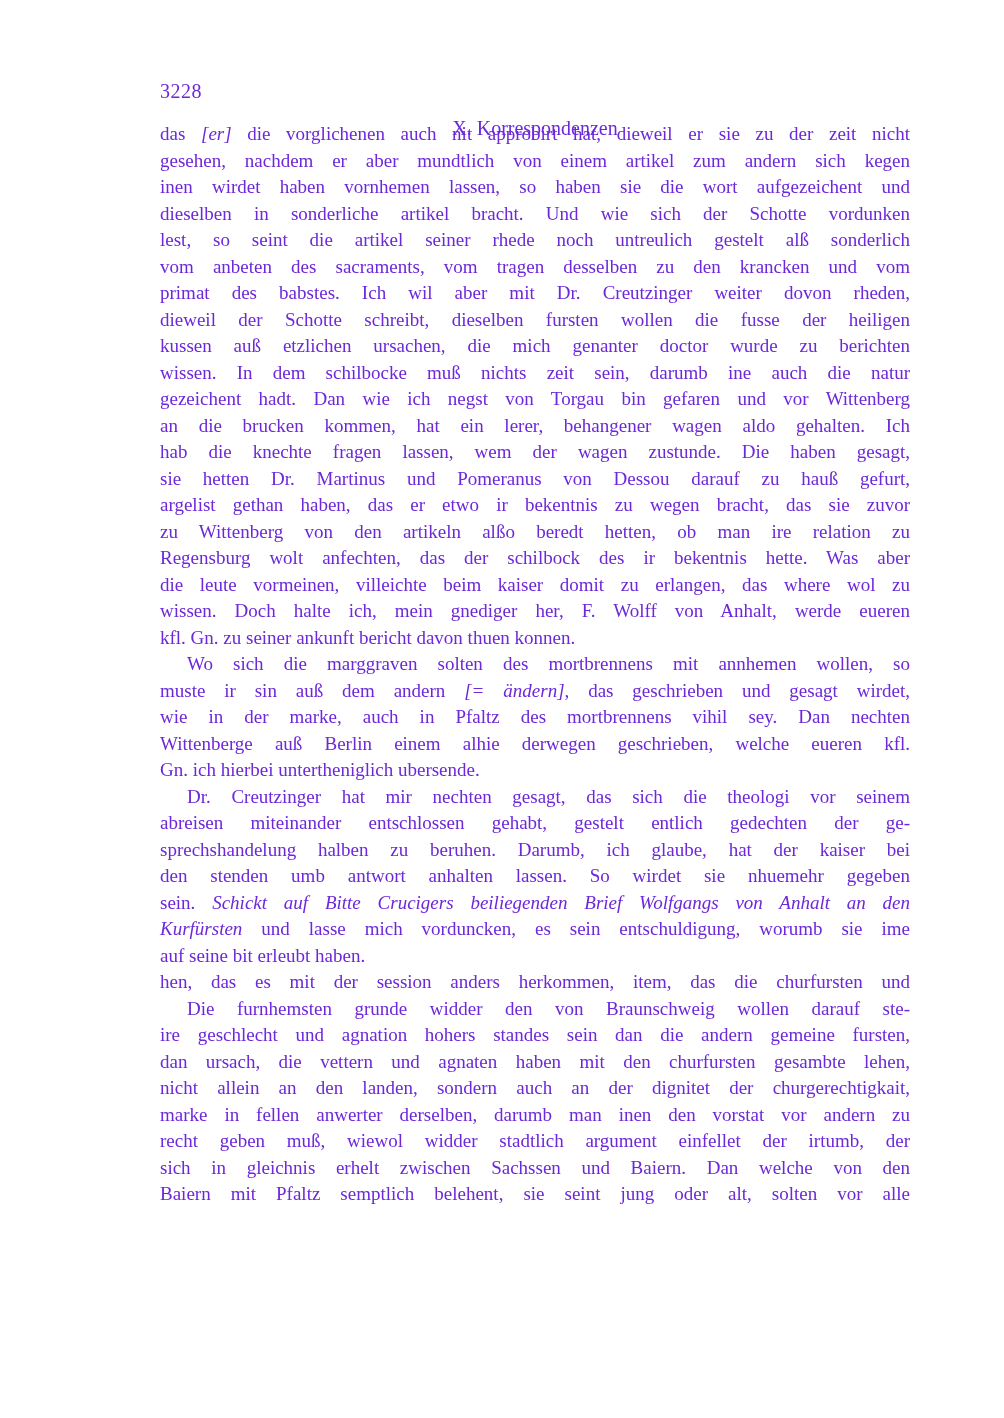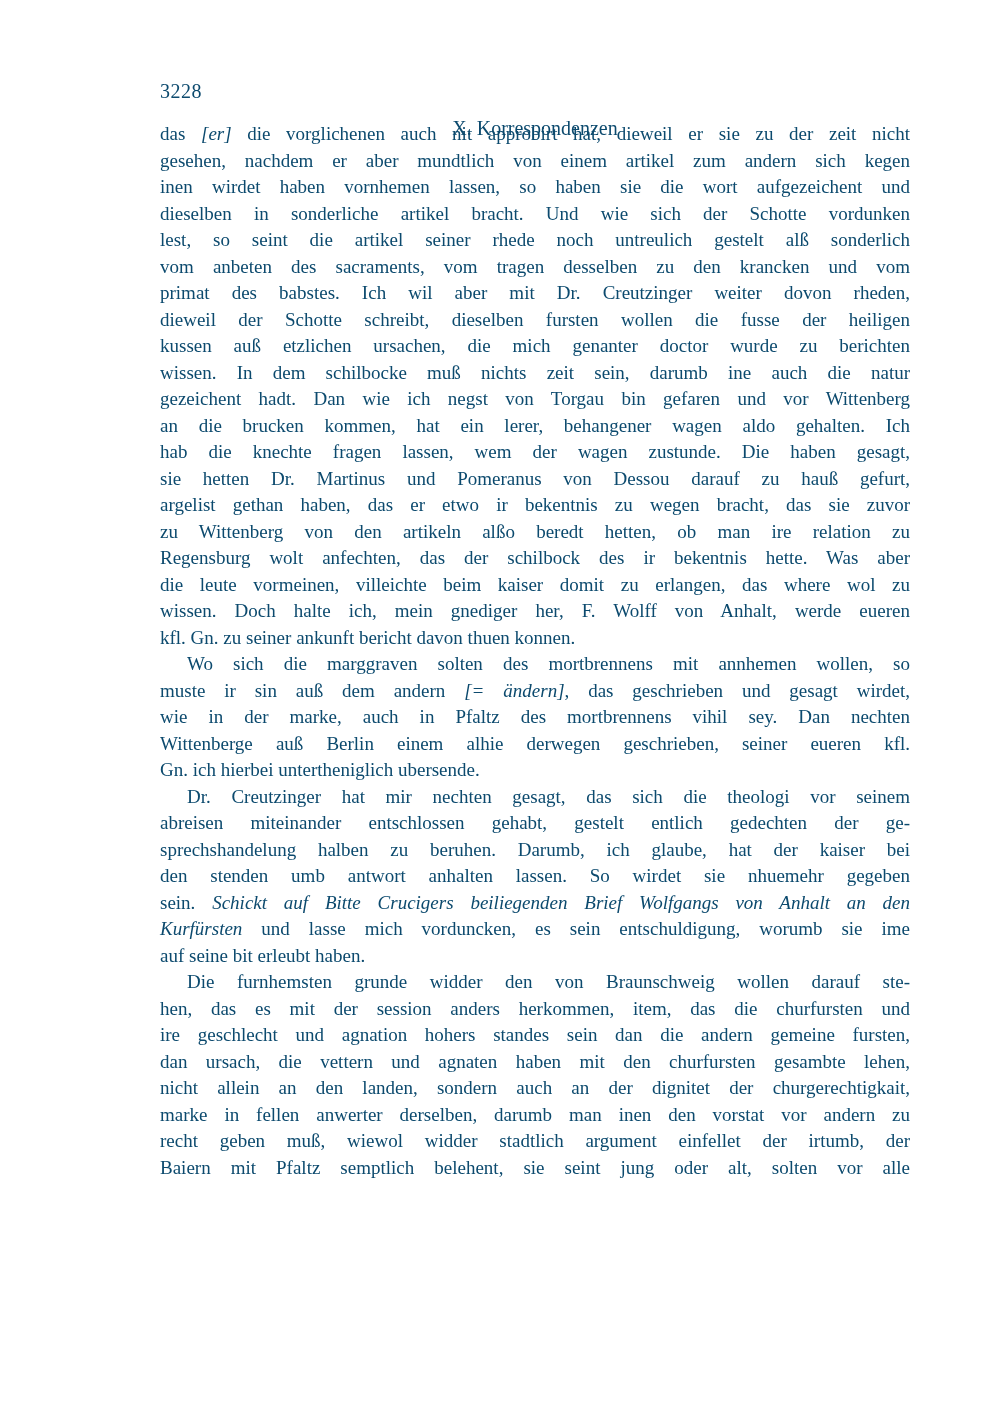--- a/index.html
+++ b/index.html
@@ -60,21 +60,21 @@
   .line.flush {
     text-align-last: left;
     -moz-text-align-last: left;
   }
   .line.indent { text-indent: 27px; }
   em { font-style: italic; }
 </style>
 </head>
 <body style="background: rgb(255, 255, 255);">
 
-<div class="page" style="color: #0c4a6e; background: rgb(255, 255, 255);">
+<div class="page" style="color: #6d28d9; background: rgb(255, 255, 255);">
   <header class="running-head">
     <span class="pagenum">3228</span>
     <span class="running-title">X. Korrespondenzen</span>
   </header>
   <main class="textblock">
       <div class="paragraph">
         <div class="line">das <em>[er]</em> die vorglichenen auch nit approbirt hat, dieweil er sie zu der zeit nicht</div>
         <div class="line">gesehen, nachdem er aber mundtlich von einem artikel zum andern sich kegen</div>
         <div class="line">inen wirdet haben vornhemen lassen, so haben sie die wort aufgezeichent und</div>
         <div class="line">dieselben in sonderliche artikel bracht. Und wie sich der Schotte vordunken</div>
@@ -92,36 +92,37 @@
         <div class="line">zu Wittenberg von den artikeln alßo beredt hetten, ob man ire relation zu</div>
         <div class="line">Regensburg wolt anfechten, das der schilbock des ir bekentnis hette. Was aber</div>
         <div class="line">die leute vormeinen, villeichte beim kaiser domit zu erlangen, das where wol zu</div>
         <div class="line">wissen. Doch halte ich, mein gnediger her, F. Wolff von Anhalt, werde eueren</div>
         <div class="line flush">kfl. Gn. zu seiner ankunft bericht davon thuen konnen.</div>
       </div>
       <div class="paragraph">
         <div class="line indent">Wo sich die marggraven solten des mortbrennens mit annhemen wollen, so</div>
         <div class="line">muste ir sin auß dem andern <em>[= ändern]</em>, das geschrieben und gesagt wirdet,</div>
         <div class="line">wie in der marke, auch in Pfaltz des mortbrennens vihil sey. Dan nechten</div>
-        <div class="line">Wittenberge auß Berlin einem alhie derwegen geschrieben, seiner eueren kfl.</div>
+        <div class="line">Wittenberge auß Berlin einem alhie derwegen geschrieben, welche eueren kfl.</div>
         <div class="line flush">Gn. ich hierbei untertheniglich ubersende.</div>
       </div>
       <div class="paragraph">
         <div class="line indent">Dr. Creutzinger hat mir nechten gesagt, das sich die theologi vor seinem</div>
         <div class="line">abreisen miteinander entschlossen gehabt, gestelt entlich gedechten der ge-</div>
         <div class="line">sprechshandelung halben zu beruhen. Darumb, ich glaube, hat der kaiser bei</div>
         <div class="line">den stenden umb antwort anhalten lassen. So wirdet sie nhuemehr gegeben</div>
         <div class="line">sein. <em>Schickt auf Bitte Crucigers beiliegenden Brief Wolfgangs von Anhalt an den</em></div>
         <div class="line"><em>Kurfürsten</em> und lasse mich vorduncken, es sein entschuldigung, worumb sie ime</div>
         <div class="line flush">auf seine bit erleubt haben.</div>
       </div>
       <div class="paragraph">
+        <div class="line">hen, das es mit der session anders herkommen, item, das die churfursten und</div>
         <div class="line indent">Die furnhemsten grunde widder den von Braunschweig wollen darauf ste-</div>
-        <div class="line">hen, das es mit der session anders herkommen, item, das die churfursten und</div>
         <div class="line">ire geschlecht und agnation hohers standes sein dan die andern gemeine fursten,</div>
         <div class="line">dan ursach, die vettern und agnaten haben mit den churfursten gesambte lehen,</div>
         <div class="line">nicht allein an den landen, sondern auch an der dignitet der churgerechtigkait,</div>
         <div class="line">marke in fellen anwerter derselben, darumb man inen den vorstat vor andern zu</div>
         <div class="line">recht geben muß, wiewol widder stadtlich argument einfellet der irtumb, der</div>
+        <div class="line">sich in gleichnis erhelt zwischen Sachssen und Baiern. Dan welche von den</div>
         <div class="line">Baiern mit Pfaltz semptlich belehent, sie seint jung oder alt, solten vor alle</div>
       </div>
     </main>
 </div>
 
 </body></html>

